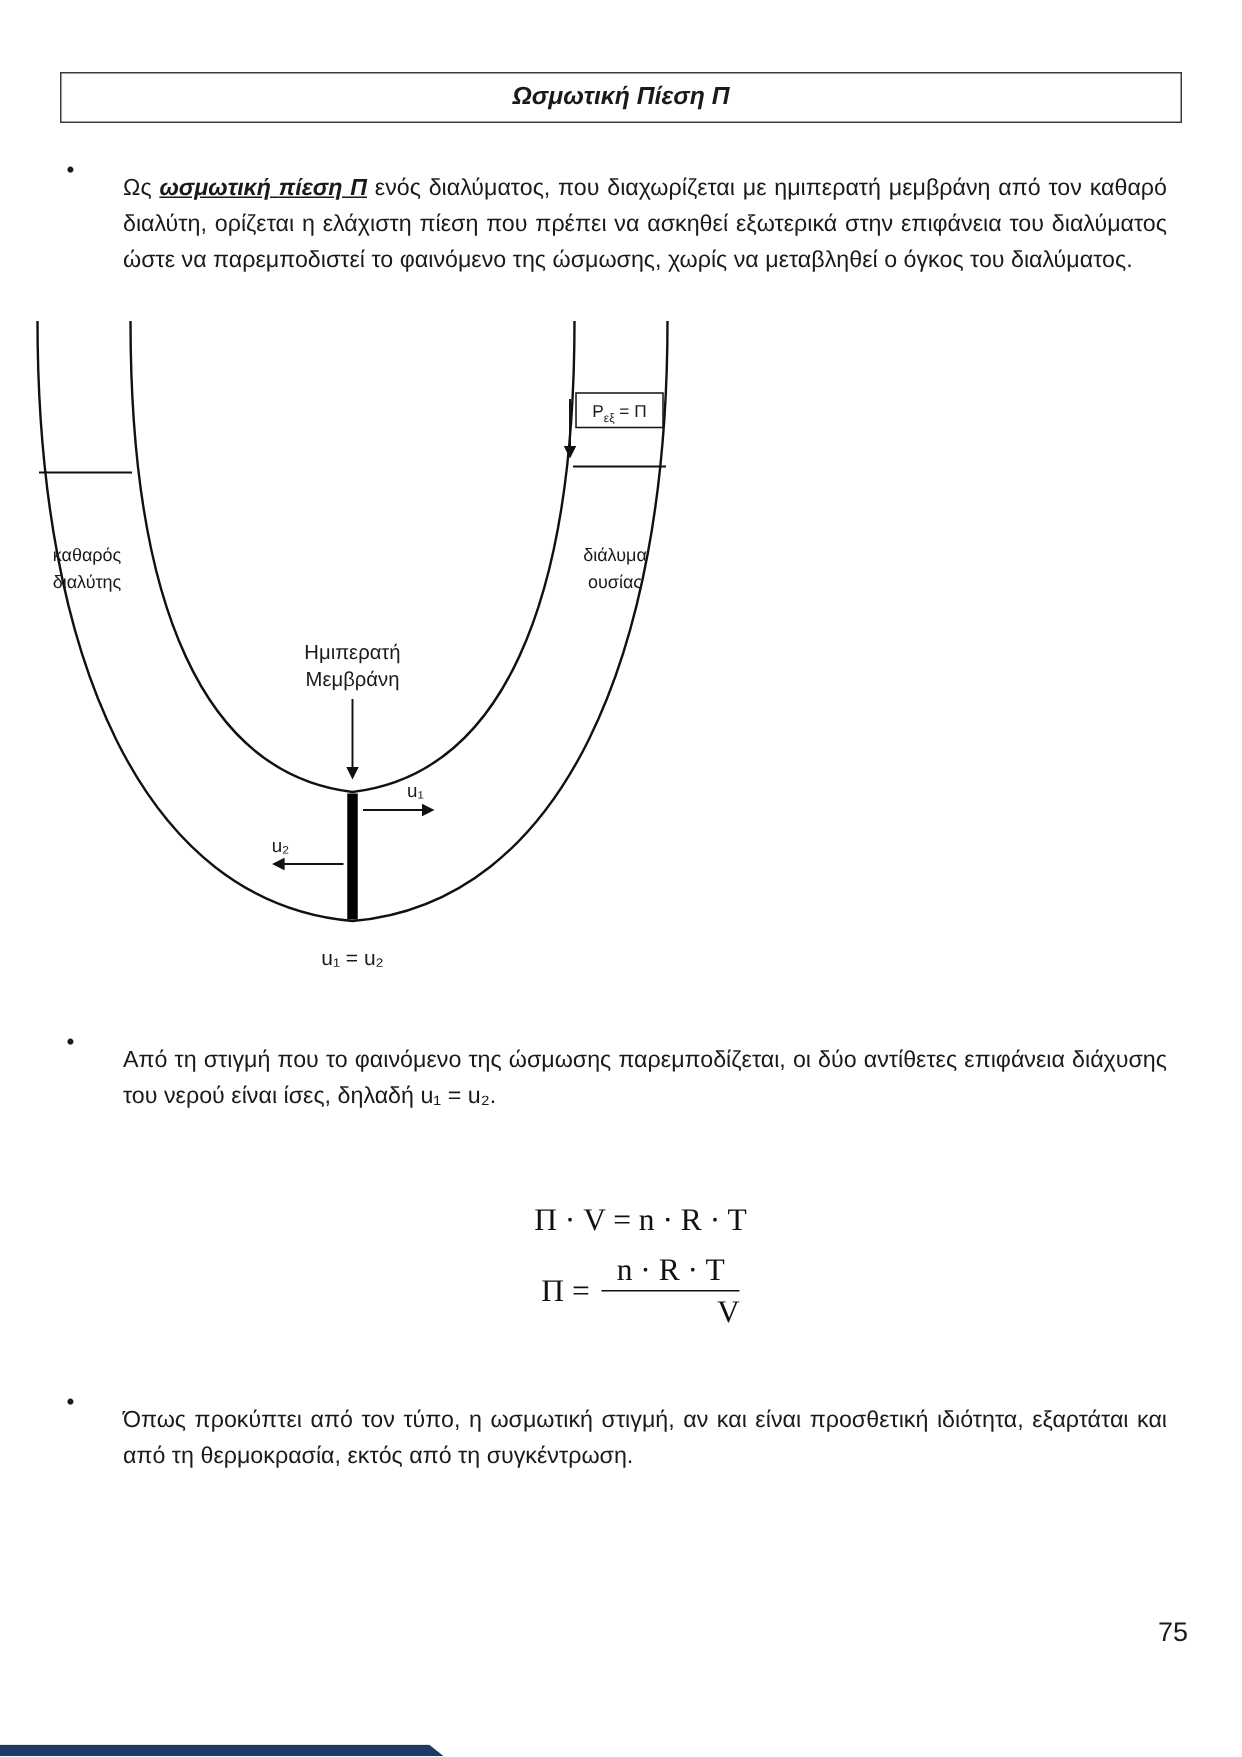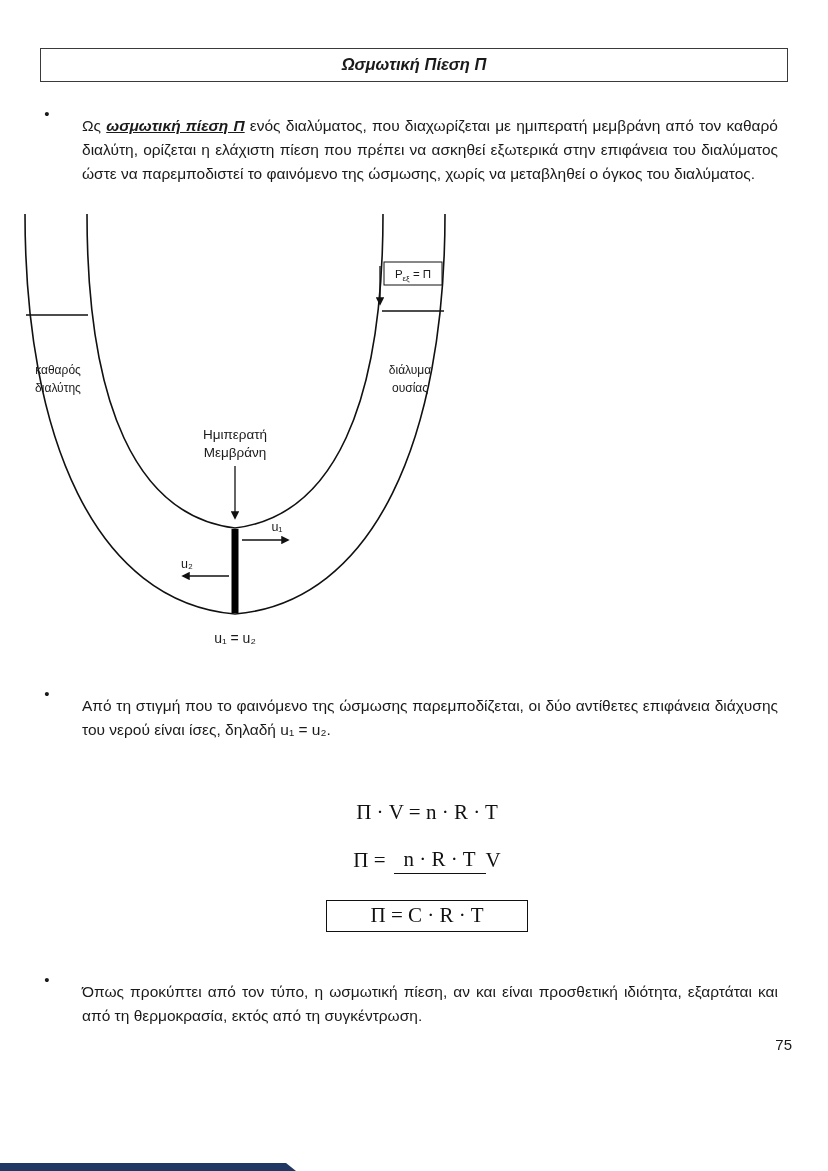--- a/index.html
+++ b/index.html
@@ -59,49 +59,49 @@
     font-style: italic;
     text-decoration: underline;
   }
   .formula-block {
     margin-top: 18px;
     text-align: center;
     font-family: "Liberation Serif", serif;
     font-size: 21px;
     color: #111;
   }
-  .formula-row { margin-top: 18px; padding-left: 26px; }
+  .formula-row { margin-top: 4px; padding-left: 26px; }
   .frac-wrap {
     display: inline-flex;
     align-items: center;
     gap: 8px;
     margin-top: 4px;
   }
   .frac {
     display: inline-flex;
-    flex-direction: row;
-    text-align: center;
+    flex-direction: column;
+    text-align: right;
     vertical-align: middle;
   }
   .frac .num {
     border-bottom: 1.5px solid #111;
     padding: 0 10px 1px 10px;
   }
   .frac .den { padding-top: 1px; }
   .boxed-formula {
     display: inline-block;
     border: 1.3px solid #111;
     padding: 2px 44px 3px 44px;
     margin-top: 8px;
   }
   .page-number {
     position: absolute;
-    top: 1036px;
+    top: 1078px;
     right: 36px;
-    font-size: 15px;
+    font-size: 18px;
   }
   .footer-bar {
     position: absolute;
     bottom: 0;
     left: 0;
     width: 296px;
     height: 8px;
     background: #1F3864;
     clip-path: polygon(0 0, calc(100% - 10px) 0, 100% 100%, 0 100%);
   }
@@ -171,27 +171,24 @@
       <div class="formula-row">Π · V = n · R · T</div>
       <div class="formula-row">
         <span class="frac-wrap">
           <span>Π =</span>
           <span class="frac">
             <span class="num">n · R · T</span>
             <span class="den">V</span>
           </span>
         </span>
       </div>
-      <div class="formula-row">
-        <span class="boxed-formula">Π = C · R · T</span>
-      </div>
     </div>
   </div>
 
   <div class="bullet" style="margin-top:36px;">
     <span class="marker">•</span>
-    <p>Όπως προκύπτει από τον τύπο, η ωσμωτική πίεση, αν και είναι προσθετική ιδιότητα, εξαρτάται και από τη θερμοκρασία, εκτός από τη συγκέντρωση.</p>
+    <p>Όπως προκύπτει από τον τύπο, η ωσμωτική στιγμή, αν και είναι προσθετική ιδιότητα, εξαρτάται και από τη θερμοκρασία, εκτός από τη συγκέντρωση.</p>
   </div>
 
   <div class="page-number">75</div>
   <div class="footer-bar"></div>
 
 </div>
 
 </body></html>

